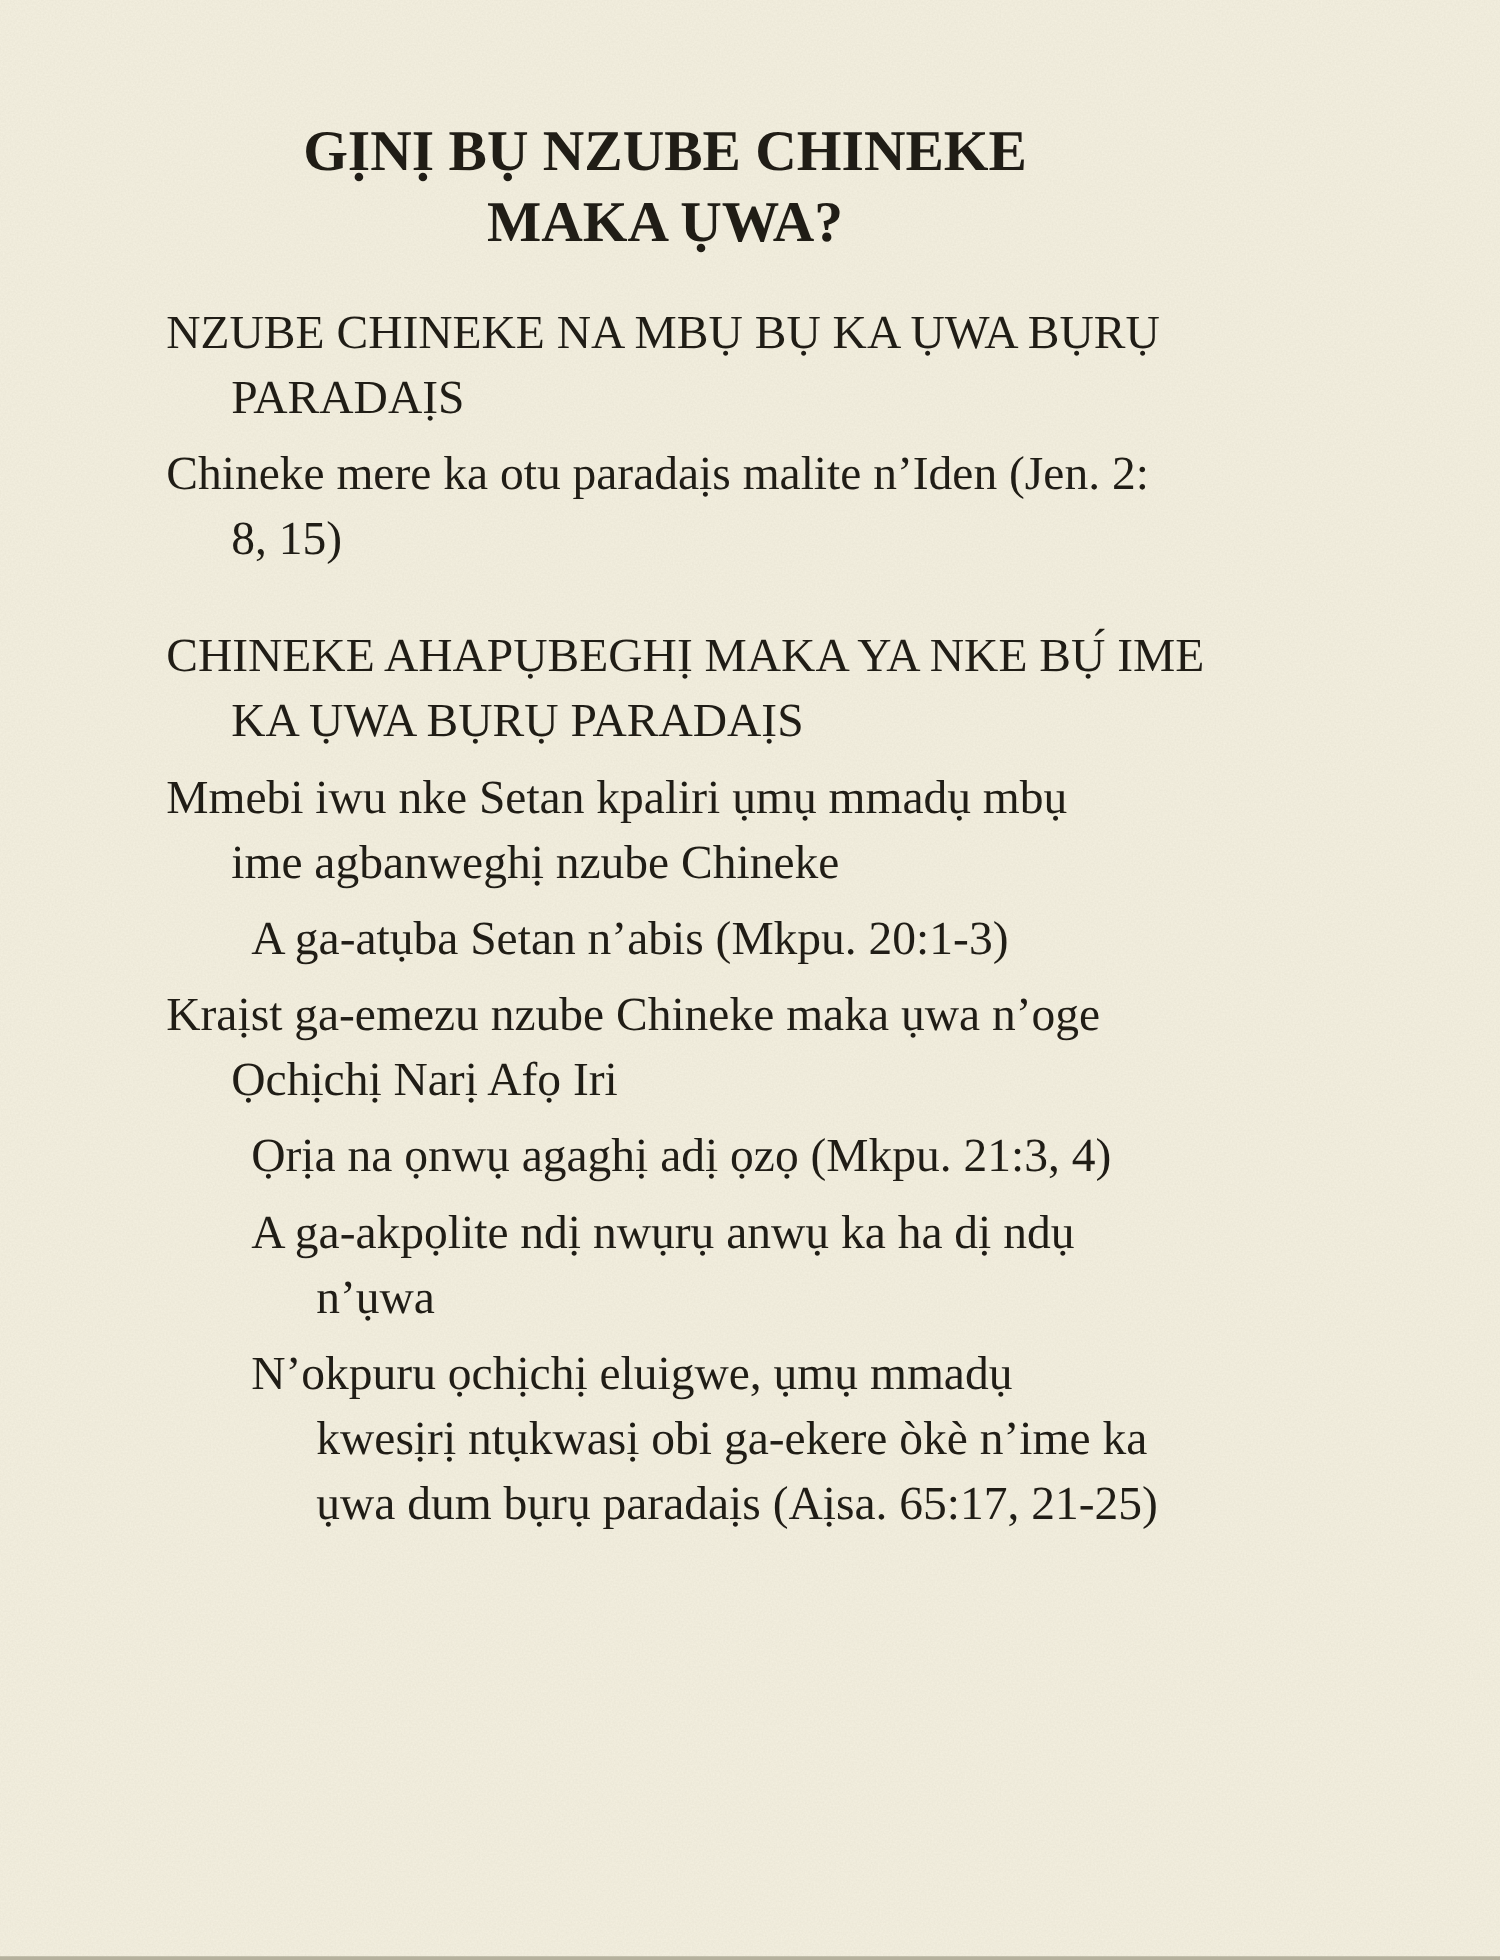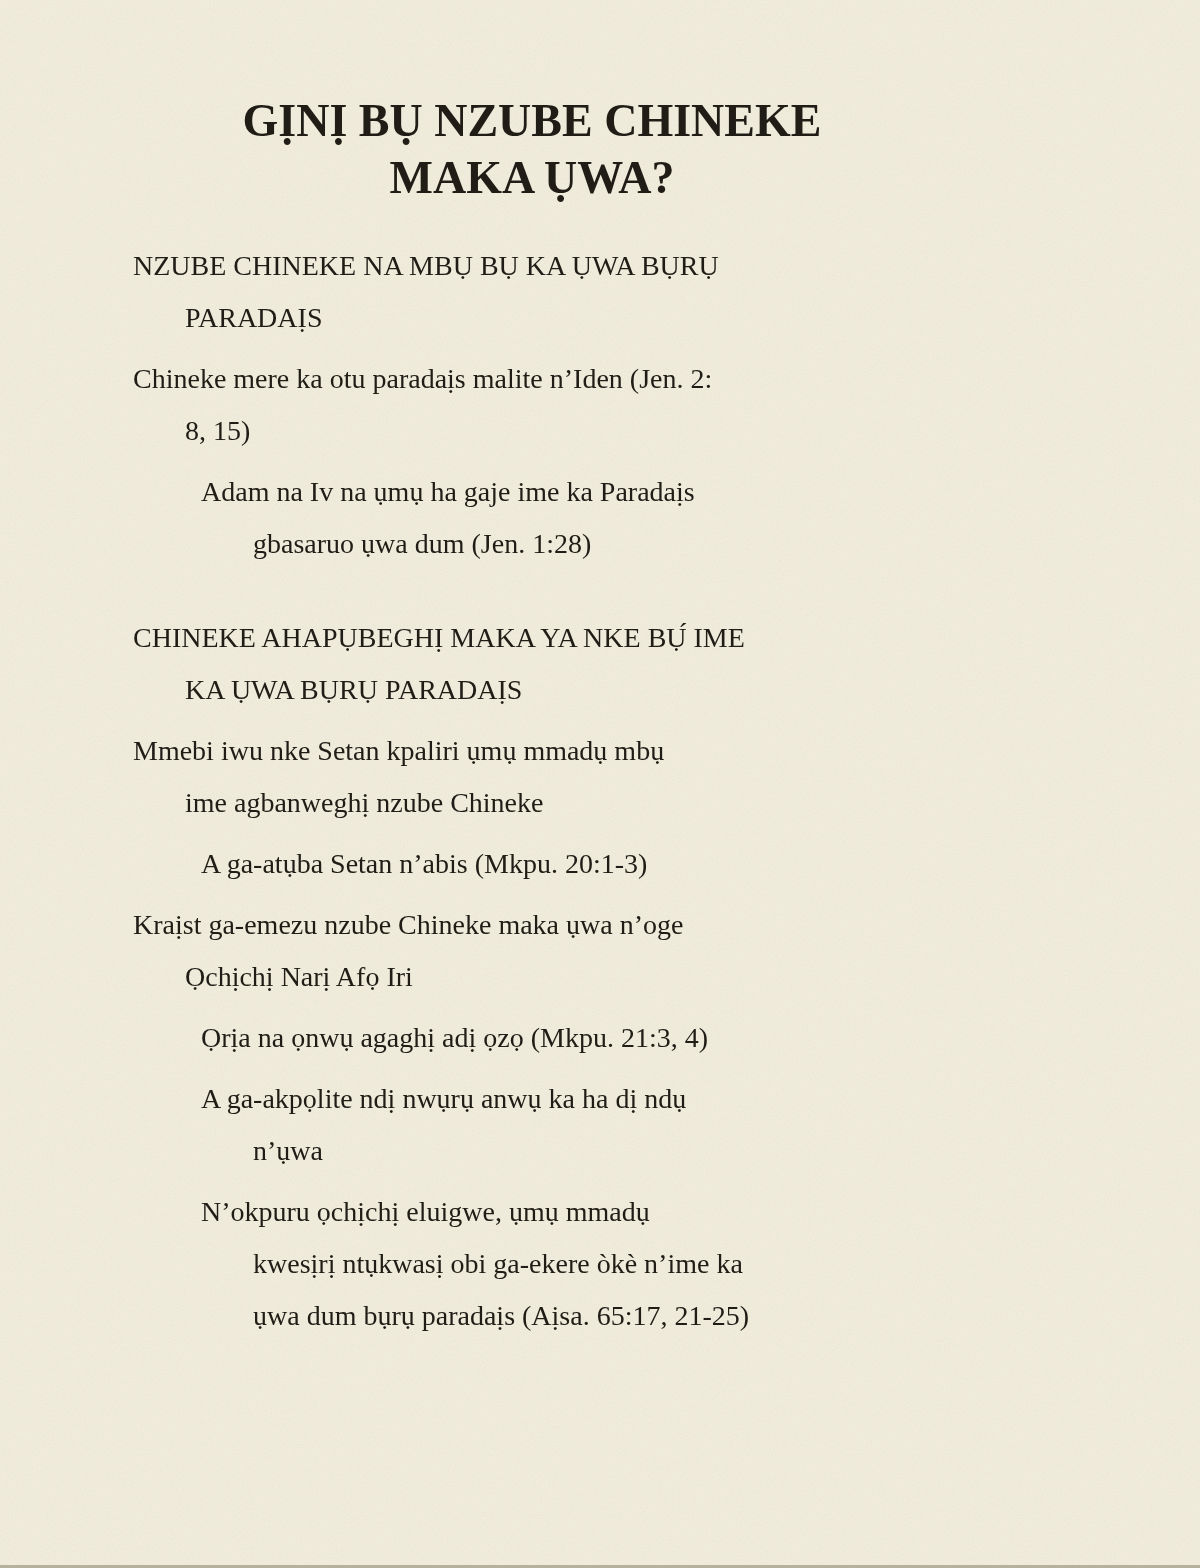--- a/index.html
+++ b/index.html
@@ -21,21 +21,21 @@
     font-size: 46px;
     font-weight: bold;
     line-height: 57px;
     text-align: center;
     white-space: pre-line;
     letter-spacing: 0px;
   }
   .outline {
     margin: 34px 18px 0 133px;
     width: 1030px;
-    font-size: 28px;
+    font-size: 38px;
     line-height: 52px;
   }
   .item {
     white-space: pre-line;
     padding-left: 52px;
     text-indent: -52px;
     margin: 0 0 9px 0;
   }
   .item.sub { margin-left: 68px; }
   .item.gap-before { margin-top: 42px; }
@@ -65,22 +65,20 @@
 MAKA ỤWA?</div>
 
   <div class="outline">
 
     <div class="item heading">NZUBE CHINEKE NA MBỤ BỤ KA ỤWA BỤRỤ
 PARADAỊS</div>
 
     <div class="item point">Chineke mere ka otu paradaịs malite n’Iden (Jen. 2:
 8, 15)</div>
 
-    <div class="item sub subpoint">Adam na Iv na ụmụ ha gaje ime ka Paradaịs
-gbasaruo ụwa dum (Jen. 1:28)</div>
 
     <div class="item heading gap-before">CHINEKE AHAPỤBEGHỊ MAKA YA NKE BỤ́ IME
 KA ỤWA BỤRỤ PARADAỊS</div>
 
     <div class="item point">Mmebi iwu nke Setan kpaliri ụmụ mmadụ mbụ
 ime agbanweghị nzube Chineke</div>
 
 
     <div class="item sub subpoint">A ga-atụba Setan n’abis (Mkpu. 20:1-3)</div>
 

